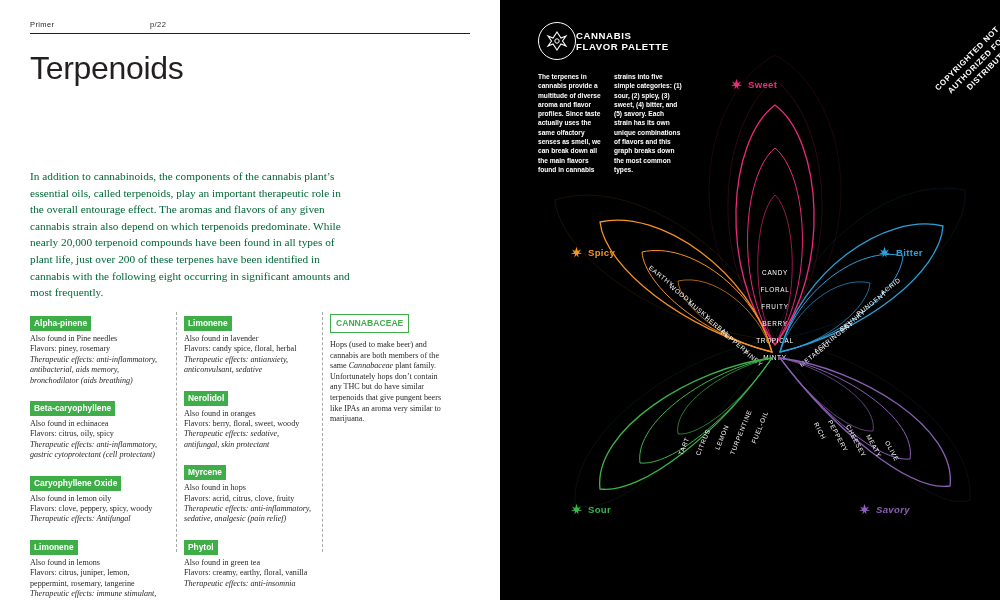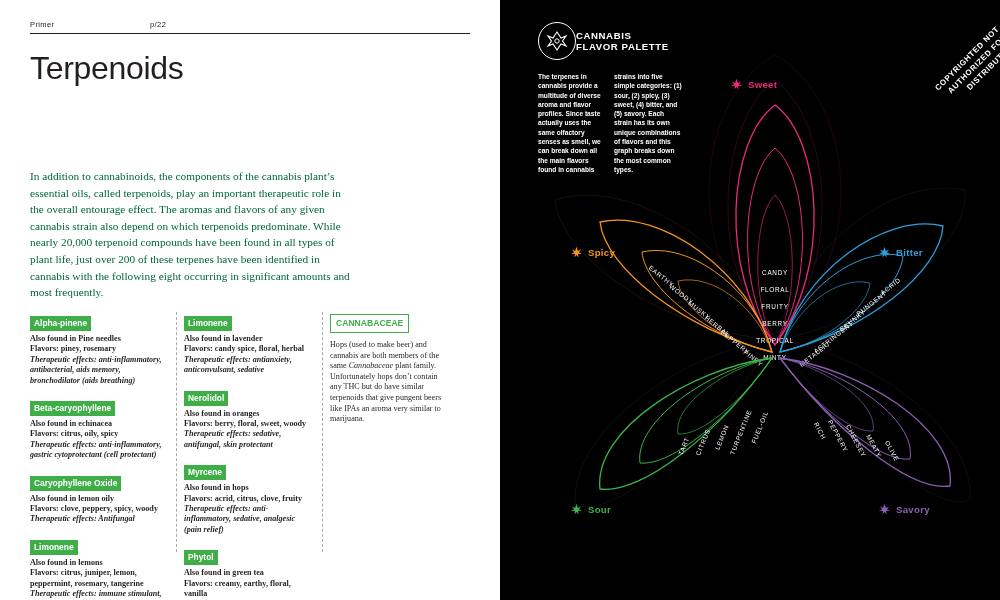--- a/index.html
+++ b/index.html
@@ -111,21 +111,20 @@
     padding: 2px 4px 2px 4px;
     margin-bottom: 3px;
   }
   .entry { margin-bottom: 11px; }
   .entry p {
     margin: 0;
     font-family: "Liberation Serif", serif;
     font-size: 8.1px;
     line-height: 10.4px;
     color: #231f20;
-    font-weight: bold;
   }
   .entry p.ital { font-style: italic; }
   .box-head {
     display: inline-block;
     border: 1px solid #3fae49;
     color: #3fae49;
     font-family: "Liberation Sans", sans-serif;
     font-weight: bold;
     font-size: 8.6px;
     line-height: 11px;
@@ -388,21 +387,21 @@
 
     <div class="leaf-label" style="left:378px; top:246px;">
       <span class="leaf-icon">
         <svg width="13" height="13" viewBox="0 0 16 16">
             <path d="M8 1 L9.7 6 L13.5 4.3 L11 8 L15 9.5 L9.8 9.8 L10.6 14 L8 11 L5.4 14 L6.2 9.8 L1 9.5 L5 8 L2.5 4.3 L6.3 6 Z" fill="#2b9fd9"></path>
           </svg>
       </span>
       <span style="color:#2b9fd9">Bitter</span>
     </div>
 
-    <div class="leaf-label" style="left:378px; top:503px;">
+    <div class="leaf-label" style="left:358px; top:503px;font-style:italic;">
       <span class="leaf-icon">
         <svg width="13" height="13" viewBox="0 0 16 16">
             <path d="M8 1 L9.7 6 L13.5 4.3 L11 8 L15 9.5 L9.8 9.8 L10.6 14 L8 11 L5.4 14 L6.2 9.8 L1 9.5 L5 8 L2.5 4.3 L6.3 6 Z" fill="#8b5fb5"></path>
           </svg>
       </span>
       <span style="color:#8b5fb5">Savory</span>
     </div>
 
     <div class="leaf-label" style="left:70px; top:503px;">
       <span class="leaf-icon">

